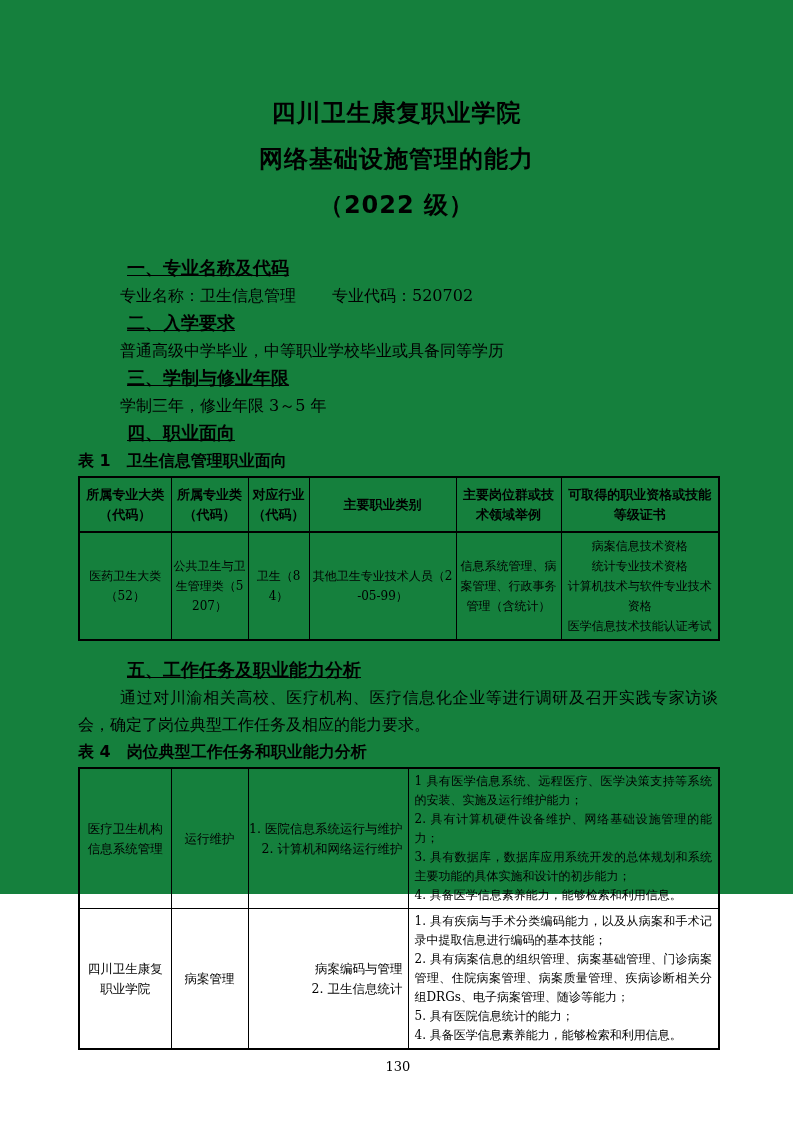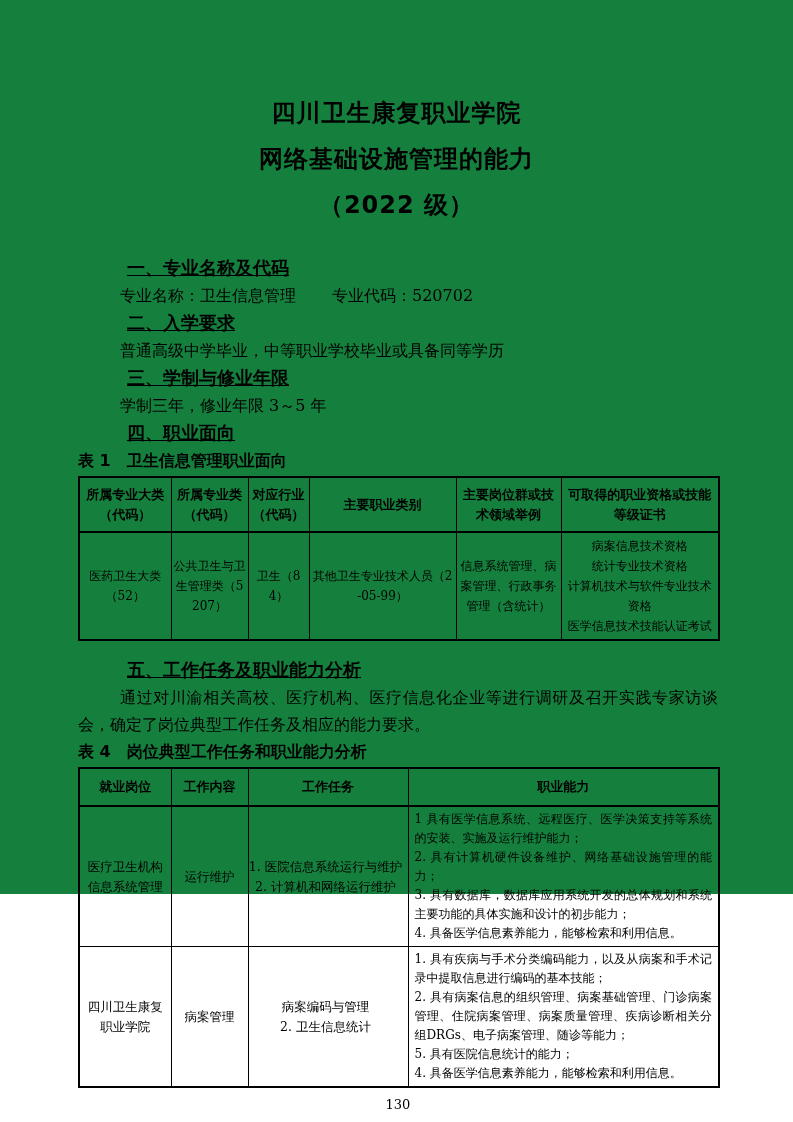--- a/index.html
+++ b/index.html
@@ -94,21 +94,21 @@
   .t1 .drow { height: 102px; }
   .t2 .hrow { height: 38px; }
   .t2 .row-a { height: 113px; }
   .t2 .row-b { height: 134px; }
   .t2 td {
     font-size: 12.5px;
     line-height: 20px;
     padding: 3px 5px;
   }
   .t2 td.c-center { text-align: center; }
-  .t2 td.c-tasks { text-align: center; padding-left: 0; }
+  .t2 td.c-tasks { text-align: right; padding-left: 0; }
   .t2 td.c-abilities {
     font-size: 12px;
     line-height: 19px;
     text-align: justify;
     padding: 3px 6px;
     border-radius: 16px;
   }
   
   .page-number {
     margin-top: 8px;
@@ -184,26 +184,20 @@
     <div class="table-caption">表 4　岗位典型工作任务和职业能力分析</div>
 
     <table class="t2">
       <colgroup>
         <col style="width:92px">
           <col style="width:77px">
           <col style="width:160px">
           <col style="width:311px">
       </colgroup>
       <tbody>
-          <tr class="hrow">
-        <th>就业岗位</th>
-        <th>工作内容</th>
-        <th>工作任务</th>
-        <th>职业能力</th>
-      </tr>
       <tr class="row-a">
         <td class="c-center">医疗卫生机构信息系统管理</td>
         <td class="c-center">运行维护</td>
         <td class="c-tasks">
           <div>1. 医院信息系统运行与维护</div>
           <div>2. 计算机和网络运行维护</div>
         </td>
         <td class="c-abilities">
           <div>1 具有医学信息系统、远程医疗、医学决策支持等系统的安装、实施及运行维护能力；</div>
           <div>2. 具有计算机硬件设备维护、网络基础设施管理的能力；</div>

